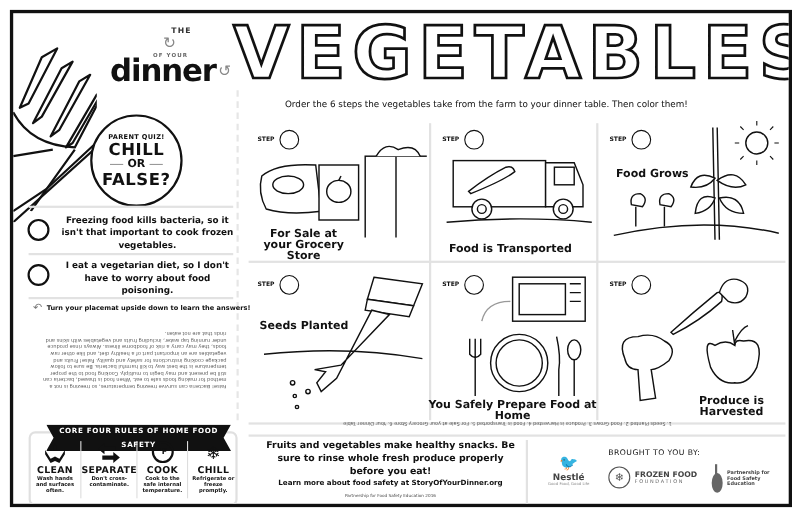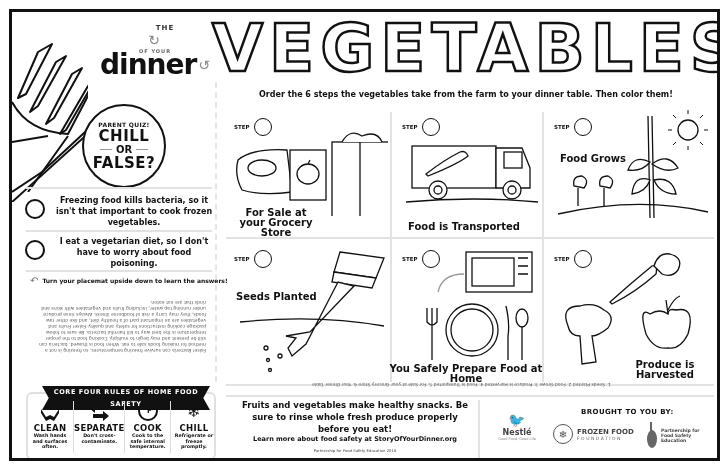--- a/index.html
+++ b/index.html
@@ -33,31 +33,31 @@
 
     
     .rules-box { border: 2px solid #e0e0e0; border-radius: 6px; }
     .rules-banner { background: #111; color: #fff; font-size: 6.5px; font-weight: bold; letter-spacing: 0.6px; text-align: center; line-height: 12px; clip-path: polygon(0 0, 100% 0, 96% 50%, 100% 100%, 0 100%, 4% 50%); }
     .rule { display: flex; flex-direction: column; align-items: center; text-align: center; }
     .rule-icon { font-size: 16px; height: 22px; line-height: 22px; }
     .rule-name { font-size: 8.5px; font-weight: bold; letter-spacing: 0.3px; }
     .rule-desc { font-size: 4.8px; line-height: 5.5px; font-weight: bold; }
 
     
-    .instr { font-size: 8px; font-weight: bold; }
+    .instr { font-size: 8px; font-weight: normal; }
     .step-label { font-size: 5.5px; font-weight: bold; }
     .step-circle { width: 18px; height: 18px; border: 1.5px solid #111; border-radius: 50%; background: #fff; }
     .step-caption { font-size: 10px; font-weight: bold; line-height: 10px; text-align: center; }
     .flipped { transform: rotate(180deg); font-size: 4.5px; color: #555; white-space: nowrap; }
 
     
     .foot-main { font-size: 8.5px; font-weight: bold; text-align: center; line-height: 12px; }
     .foot-learn { font-size: 6.5px; font-weight: bold; text-align: center; }
     .foot-tiny { font-size: 3.8px; text-align: center; color: #444; }
-    .brought { font-size: 7px; font-weight: bold; letter-spacing: 0.4px; margin-left: 28px; }
+    .brought { font-size: 7px; font-weight: normal; letter-spacing: 0.4px; }
     .sponsor-text { color: #444; font-weight: bold; }
     svg { display: block; }
   </style>
 </head>
 <body>
 
 <div class="frame">
 
   <svg class="abs" style="left:-4px;top:20px" width="80" height="160" viewBox="0 0 80 160">
     <g fill="none" stroke="#111" stroke-width="2" stroke-linejoin="round">

